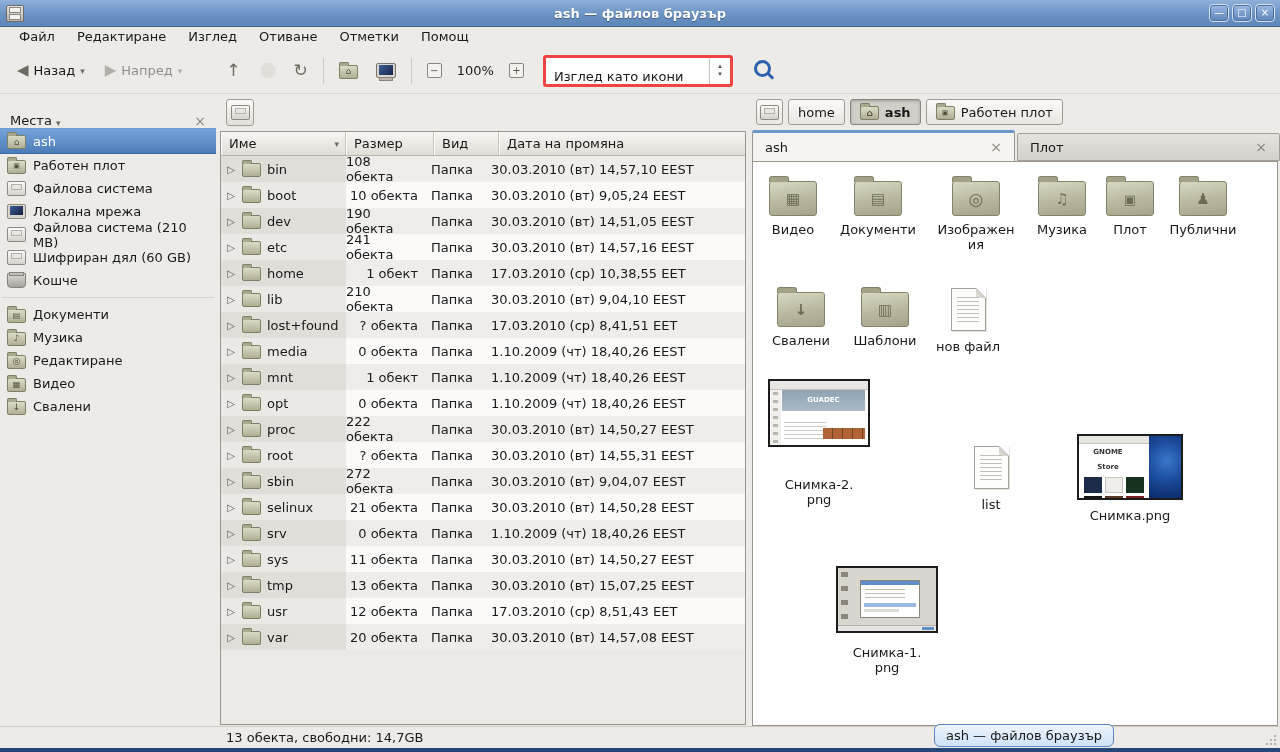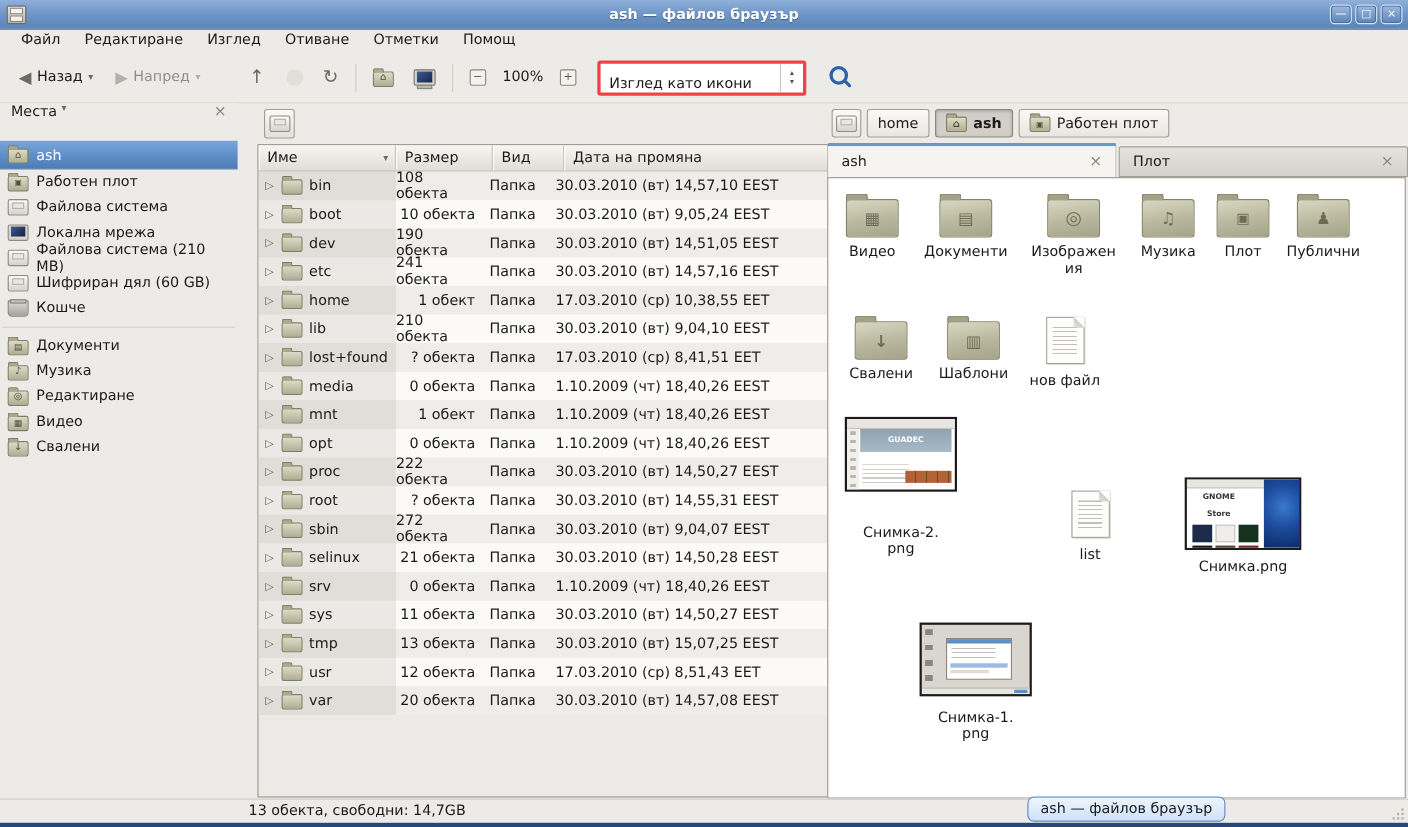--- a/index.html
+++ b/index.html
@@ -68,29 +68,29 @@
   .mi.network{background:#d8d5cf;border:1px solid #8f8b83;height:13px}
   .mi.network::before{content:"";position:absolute;inset:1px 2px 3px 2px;background:linear-gradient(135deg,#3c5d96,#141f3d)}
   .mi.trash{background:linear-gradient(#dddad5,#a5a29c);border:1px solid #87837b;border-radius:1px 1px 4px 4px;height:13px}
   .mi.trash::before{content:"";position:absolute;top:-2px;left:1px;right:1px;height:2px;background:#c5c2bc;border:1px solid #87837b}
   .plain-folder{background:linear-gradient(#dcdbc6,#b0af94);border:1px solid #7f7f66;width:17px;height:12px;
     border-radius:2px;position:relative;margin-top:2px;flex:0 0 17px}
   .plain-folder::before{content:"";position:absolute;top:-4px;left:-1px;width:8px;height:3px;background:#aaa98e;
     border:1px solid #7f7f66;border-bottom:none;border-radius:2px 2px 0 0}
   
   .sidebar{position:absolute;top:94px;left:0;width:216px;bottom:26px;background:#edebe7}
-  .side-header{height:34px;display:flex;align-items:flex-start;padding:0 10px;gap:4px}
+  .side-header{height:34px;display:flex;align-items:flex-end;padding:0 10px;gap:4px}
   .side-close,.tab-close{color:#8a867e;font-size:14px;line-height:1;margin-left:auto}
   .side-item{height:23px;display:flex;align-items:center;gap:7px;padding-left:7px}
   .side-item.selected{background:linear-gradient(#76a3da,#4c7cb8);color:#fff;border-top:1px solid #6d9ad2;border-bottom:1px solid #3e6ca6;height:24px}
   .side-sep{height:1px;background:#d5d1ca;margin:5px 2px}
   
   .vsplit{position:absolute;top:94px;bottom:26px;width:6px}
   
-  .treepane{position:absolute;top:94px;left:234px;width:527px;bottom:26px}
+  .treepane{position:absolute;top:94px;left:220px;width:527px;bottom:26px}
   .tree-rootbtn{position:absolute;top:5px;left:6px;width:26px;height:25px;border:1px solid #a29d95;border-radius:3px;
     background:linear-gradient(#fbfaf8,#e3dfd9);display:flex;align-items:center;justify-content:center}
   .tree-table{position:absolute;top:37px;left:0;right:1px;bottom:1px;border:1px solid #9a958d;background:#eceae6;overflow:hidden}
   .thead{display:flex;height:23px;background:linear-gradient(#f8f6f3,#e1ddd7);border-bottom:1px solid #b8b3ab}
   .th{display:flex;align-items:center;padding-left:8px;border-right:1px solid #c6c1b9;box-shadow:inset 1px 0 0 #fff}
   .th-name{flex:0 0 116px}.th-size{flex:0 0 79px}.th-type{flex:0 0 56px}.th-date{flex:1;border-right:none}
   .sort-ind{margin-left:auto;margin-right:6px;font-size:9px;color:#6e6a62}
   .trow{display:flex;height:26px;align-items:stretch}
   .trow:nth-child(odd){background:#efede9}
   .trow:nth-child(even){background:#fbfaf9}

